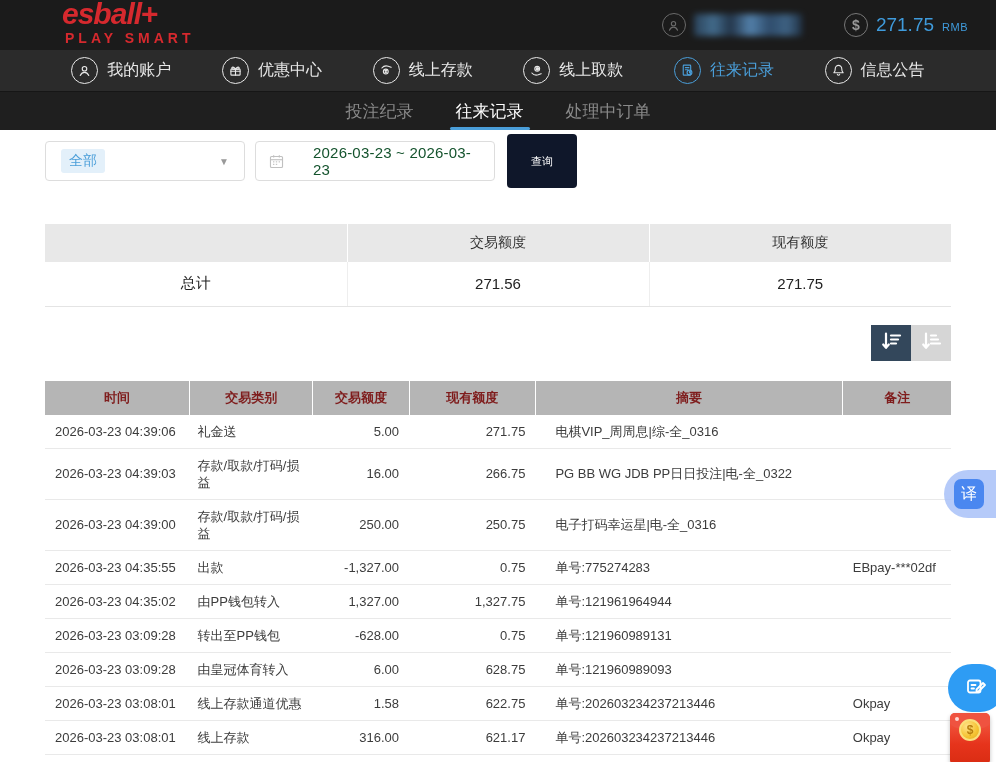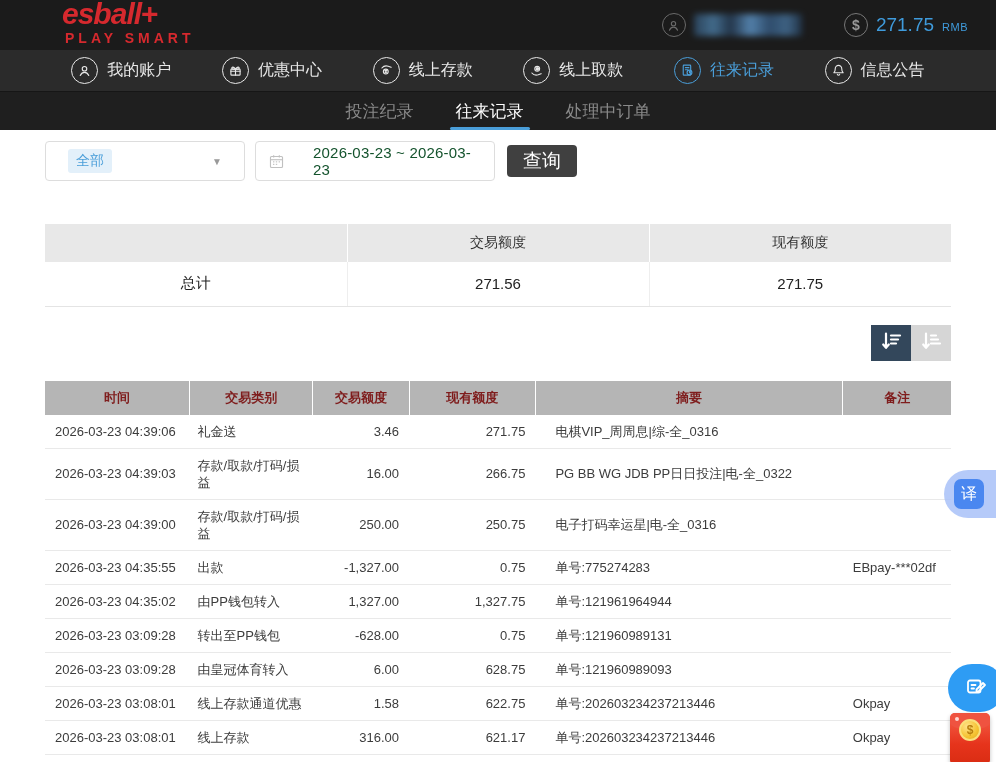--- a/index.html
+++ b/index.html
@@ -33,32 +33,32 @@
 
   
   .subnav { height:38px; background:#1f1f1f; display:flex; align-items:stretch; justify-content:center; gap:14px; }
   .tab { position:relative; display:flex; align-items:center; padding:0 14px; font-size:17px; color:#8a8a8a; cursor:pointer; }
   .tab.active { color:#fff; }
   .tab.active::after { content:""; position:absolute; left:8px; right:8px; bottom:0; height:3px; background:#4a9ed9; border-radius:2px; }
 
   
   .content { padding:0 45px; }
   .filters { margin-top:11px; display:flex; align-items:center; height:40px; }
-  .select-box { width:200px; height:40px; border:1px solid #ddd; border-radius:4px; display:flex; align-items:center; padding:0 22px; cursor:pointer; background:#fff;gap:6px; }
+  .select-box { width:200px; height:40px; border:1px solid #ddd; border-radius:4px; display:flex; align-items:center; padding:0 15px; cursor:pointer; background:#fff;gap:6px; }
   .select-chip { background:#e3f0fa; color:#4a9ed9; font-size:14px; padding:3px 8px; border-radius:3px; }
   .select-caret { margin-left:auto; color:#999; font-size:10px; }
   .date-box { width:240px; height:40px; border:1px solid #ddd; border-radius:4px; display:flex; align-items:center; gap:8px; padding:0 12px; margin-left:10px; cursor:pointer; background:#fff; }
   .cal-icon svg { width:17px; height:17px; stroke:#c0c0c0; fill:none; stroke-width:1.6; display:block; }
   .date-text { color:#14532d; font-size:15px; letter-spacing:.2px;margin-left:20px; }
   .btn-group { display:flex; margin-left:10px; border-radius:4px; }
   .qbtn { width:79px; height:40px; border:1px solid #e0e0e0; border-left-width:0; background:#fff; color:#c9c9c9; font-size:15px; display:flex; align-items:center; justify-content:center; cursor:pointer; }
   .qbtn:first-child { border-left-width:1px; border-radius:4px 0 0 4px; }
   .qbtn:last-child { border-radius:0 4px 4px 0; }
   .qbtn.active { border:1px solid #55a6d6; color:#4a9ed9; }
-  .search-btn { width:70px; height:32px; margin-left:12px; background:#404040; color:#fff; font-size:19px; border:none; border-radius:4px; display:flex; align-items:center; justify-content:center; cursor:pointer; }
+  .search-btn { width:70px; height:54px; margin-left:12px; background:#0f172a; color:#fff; font-size:11px; border:none; border-radius:4px; display:flex; align-items:center; justify-content:center; cursor:pointer; }
 
   
   .summary { margin-top:43px; width:100%; border-collapse:collapse; table-layout:fixed; }
   .summary th { background:#e8e8e8; color:#333; font-size:14px; font-weight:normal; height:38px; text-align:center; }
   .summary td { background:#fff; color:#222; font-size:15px; height:44px; text-align:center; border-bottom:1px solid #e4e4e4; }
   .summary td:not(:last-child), .summary th:not(:last-child) { border-right:1px solid #fff; }
   .summary td:not(:last-child) { border-right:1px solid #eee; }
 
   
   .sort-row { margin-top:18px; display:flex; justify-content:flex-end; }
@@ -270,21 +270,21 @@
           <th>交易额度</th>
           <th>现有额度</th>
           <th>摘要</th>
           <th>备注</th>
         </tr>
       </thead>
       <tbody>
         <tr>
           <td class="t-time">2026-03-23 04:39:06</td>
           <td>礼金送</td>
-          <td class="num">3.46</td>
+          <td class="num">5.00</td>
           <td class="num">271.75</td>
           <td class="t-sum">电棋VIP_周周息|综-全_0316</td>
           <td class="t-note"></td>
         </tr>
         <tr>
           <td class="t-time">2026-03-23 04:39:03</td>
           <td>存款/取款/打码/损益</td>
           <td class="num">16.00</td>
           <td class="num">266.75</td>
           <td class="t-sum">PG BB WG JDB PP日日投注|电-全_0322</td>

